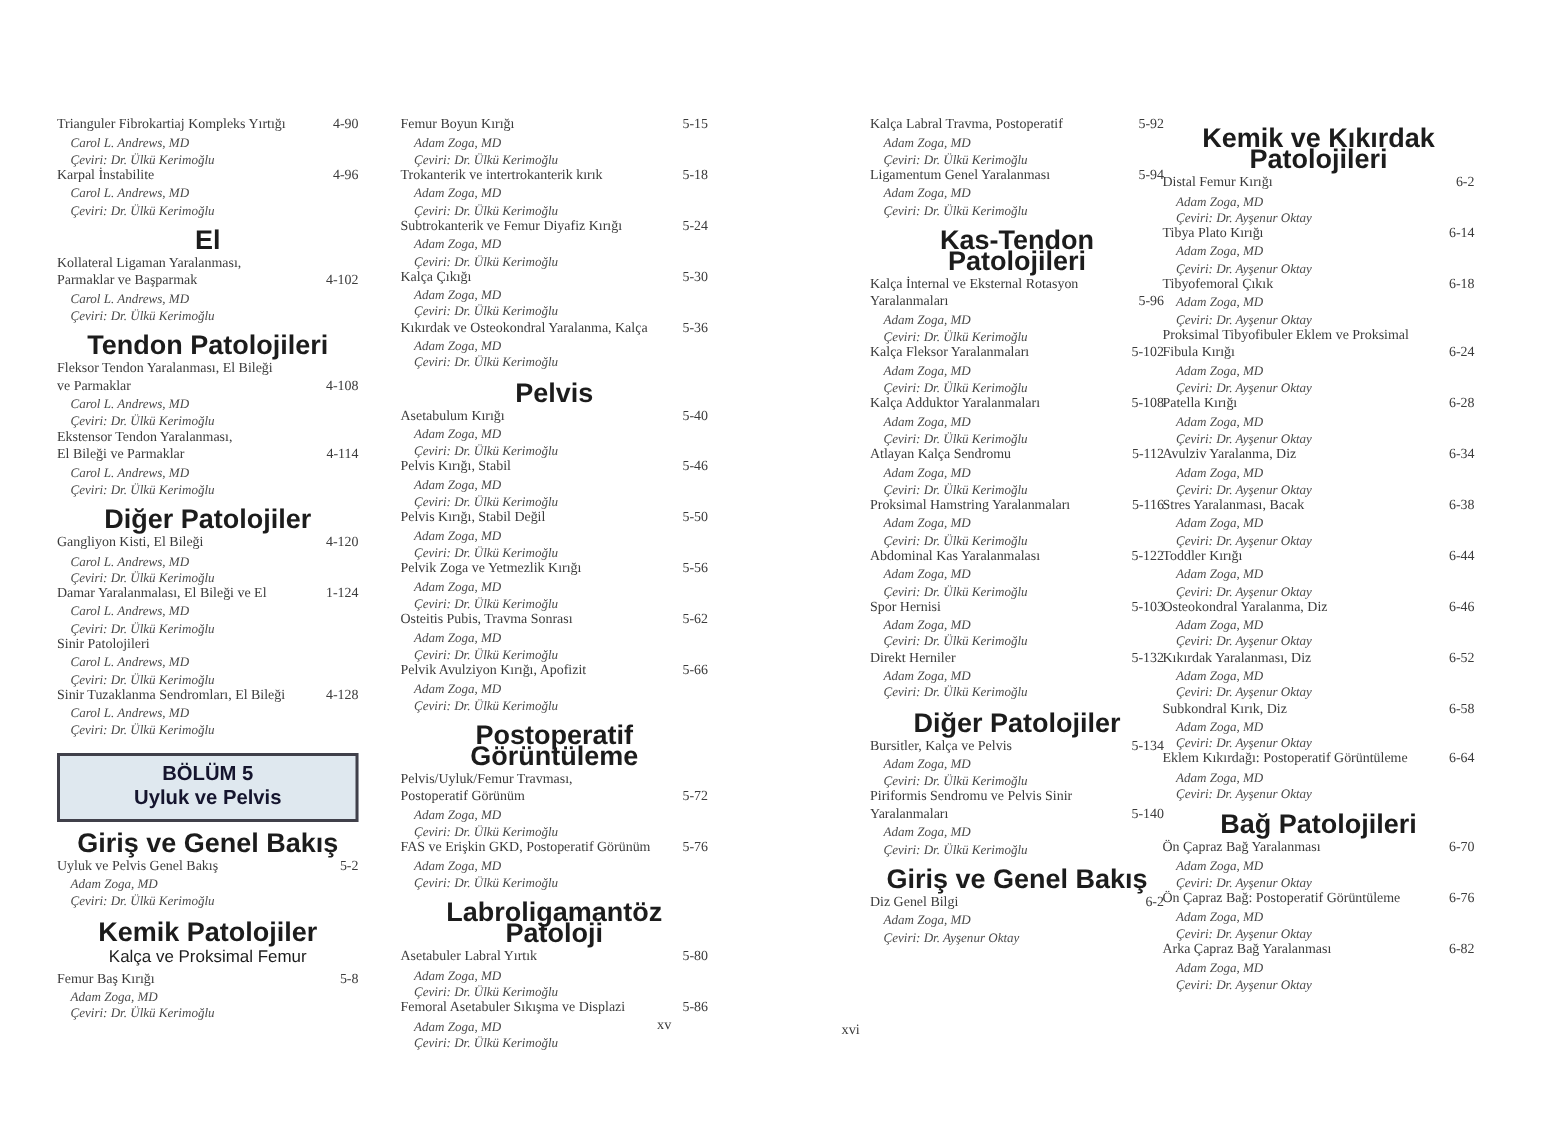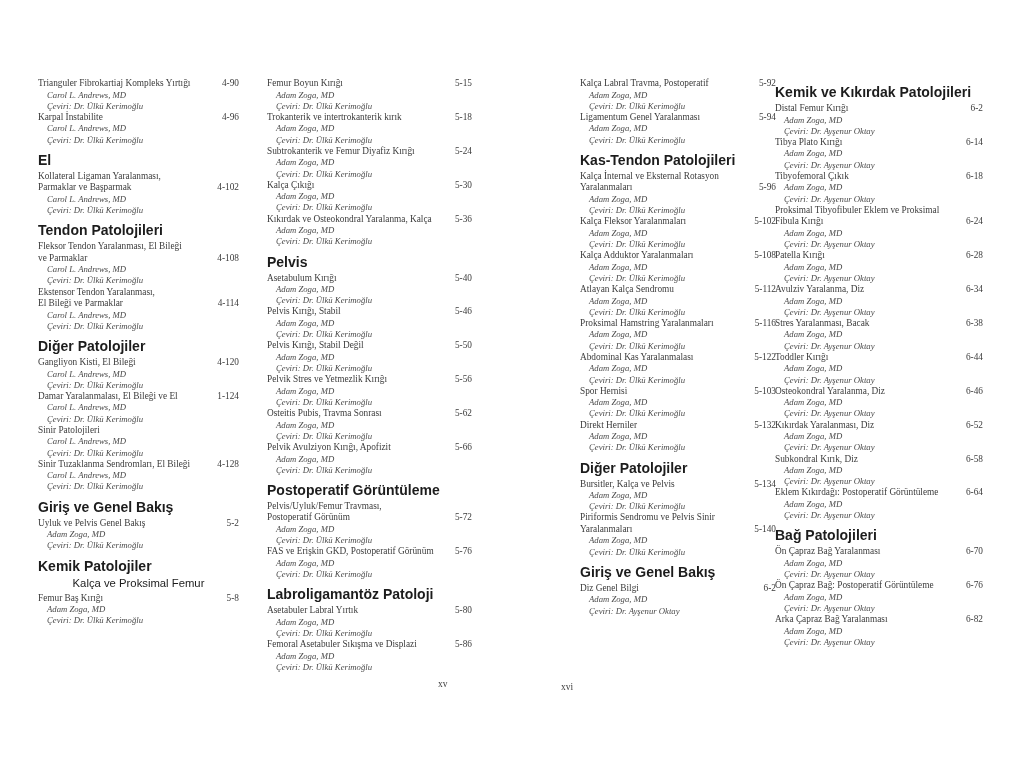--- a/index.html
+++ b/index.html
@@ -10,22 +10,22 @@
     color:#3b3b3b;
   }
   .toc-column { position:absolute; top:78px; }
   #col-0 { left:38px;  width:201px; }
   #col-1 { left:267px; width:205px; }
   #col-2 { left:580px; width:196px; }
   #col-3 { left:775px; width:208px; }
 
   .section-header {
     font-family:"Liberation Sans", sans-serif;
-    font-weight:bold; font-size:14px; color:#1c1c1c;
-    text-align:left; margin:7px 0 4px 0; line-height:14px;
+    font-weight:bold; font-size:18px; color:#1c1c1c;
+    text-align:center; margin:7px 0 4px 0; line-height:14px;
   }
   .section-subheader {
     font-family:"Liberation Sans", sans-serif;
     font-weight:normal; font-size:11.3px; color:#1c1c1c;
     text-align:center; margin:0 0 3px 0; line-height:13px;
   }
   .chapter-box {
     border:2px solid #40404a;
     text-align:center; padding:4px 2px 5px 2px;
     margin:9px 0 7px 0;
@@ -128,20 +128,24 @@
       <div class="author">Çeviri: Dr. Ülkü Kerimoğlu</div>
     </div>
     <div class="entry">
       <div class="title-row">
         <span class="title-text">Sinir Tuzaklanma Sendromları, El Bileği</span>
         <span class="page-num">4-128</span>
       </div>
       <div class="author">Carol L. Andrews, MD</div>
       <div class="author">Çeviri: Dr. Ülkü Kerimoğlu</div>
     </div>
+    <div class="chapter-box" style="background: rgb(223, 232, 239); border-color: rgb(64, 64, 74);">
+      <div>BÖLÜM 5</div>
+      <div>Uyluk ve Pelvis</div>
+    </div>
     <div class="section-header">Giriş ve Genel Bakış</div>
     <div class="entry">
       <div class="title-row">
         <span class="title-text">Uyluk ve Pelvis Genel Bakış</span>
         <span class="page-num">5-2</span>
       </div>
       <div class="author">Adam Zoga, MD</div>
       <div class="author">Çeviri: Dr. Ülkü Kerimoğlu</div>
     </div>
     <div class="section-header">Kemik Patolojiler</div>
@@ -216,21 +220,21 @@
     <div class="entry">
       <div class="title-row">
         <span class="title-text">Pelvis Kırığı, Stabil Değil</span>
         <span class="page-num">5-50</span>
       </div>
       <div class="author">Adam Zoga, MD</div>
       <div class="author">Çeviri: Dr. Ülkü Kerimoğlu</div>
     </div>
     <div class="entry">
       <div class="title-row">
-        <span class="title-text">Pelvik Stres ve Yetmezlik Kırığı</span>
+        <span class="title-text">Pelvik Zoga ve Yetmezlik Kırığı</span>
         <span class="page-num">5-56</span>
       </div>
       <div class="author">Adam Zoga, MD</div>
       <div class="author">Çeviri: Dr. Ülkü Kerimoğlu</div>
     </div>
     <div class="entry">
       <div class="title-row">
         <span class="title-text">Osteitis Pubis, Travma Sonrası</span>
         <span class="page-num">5-62</span>
       </div>

